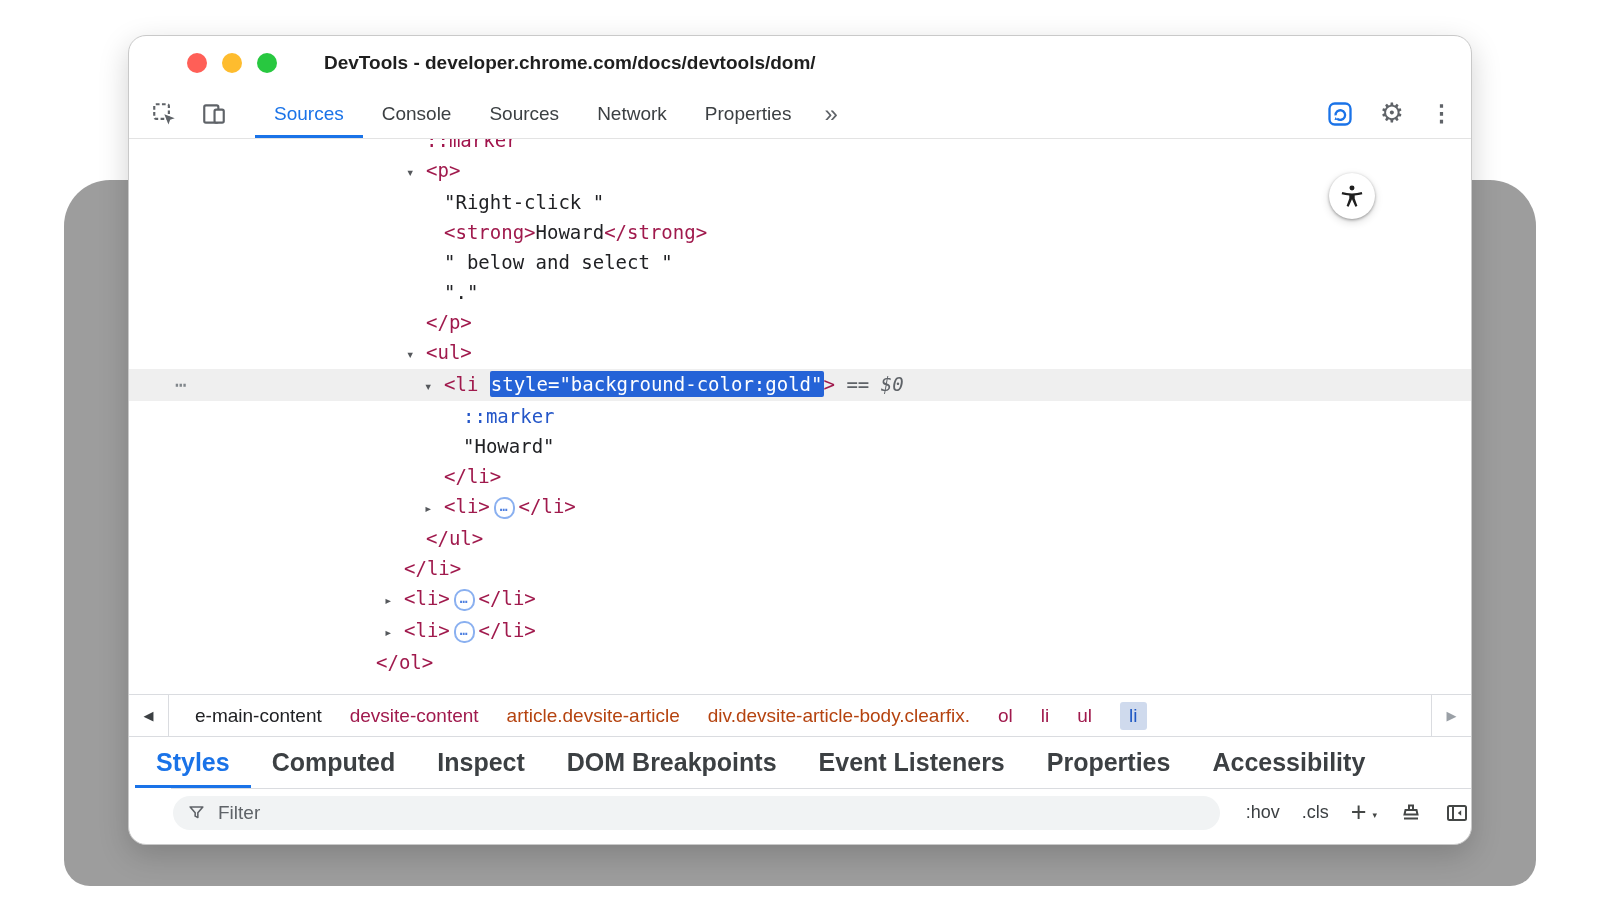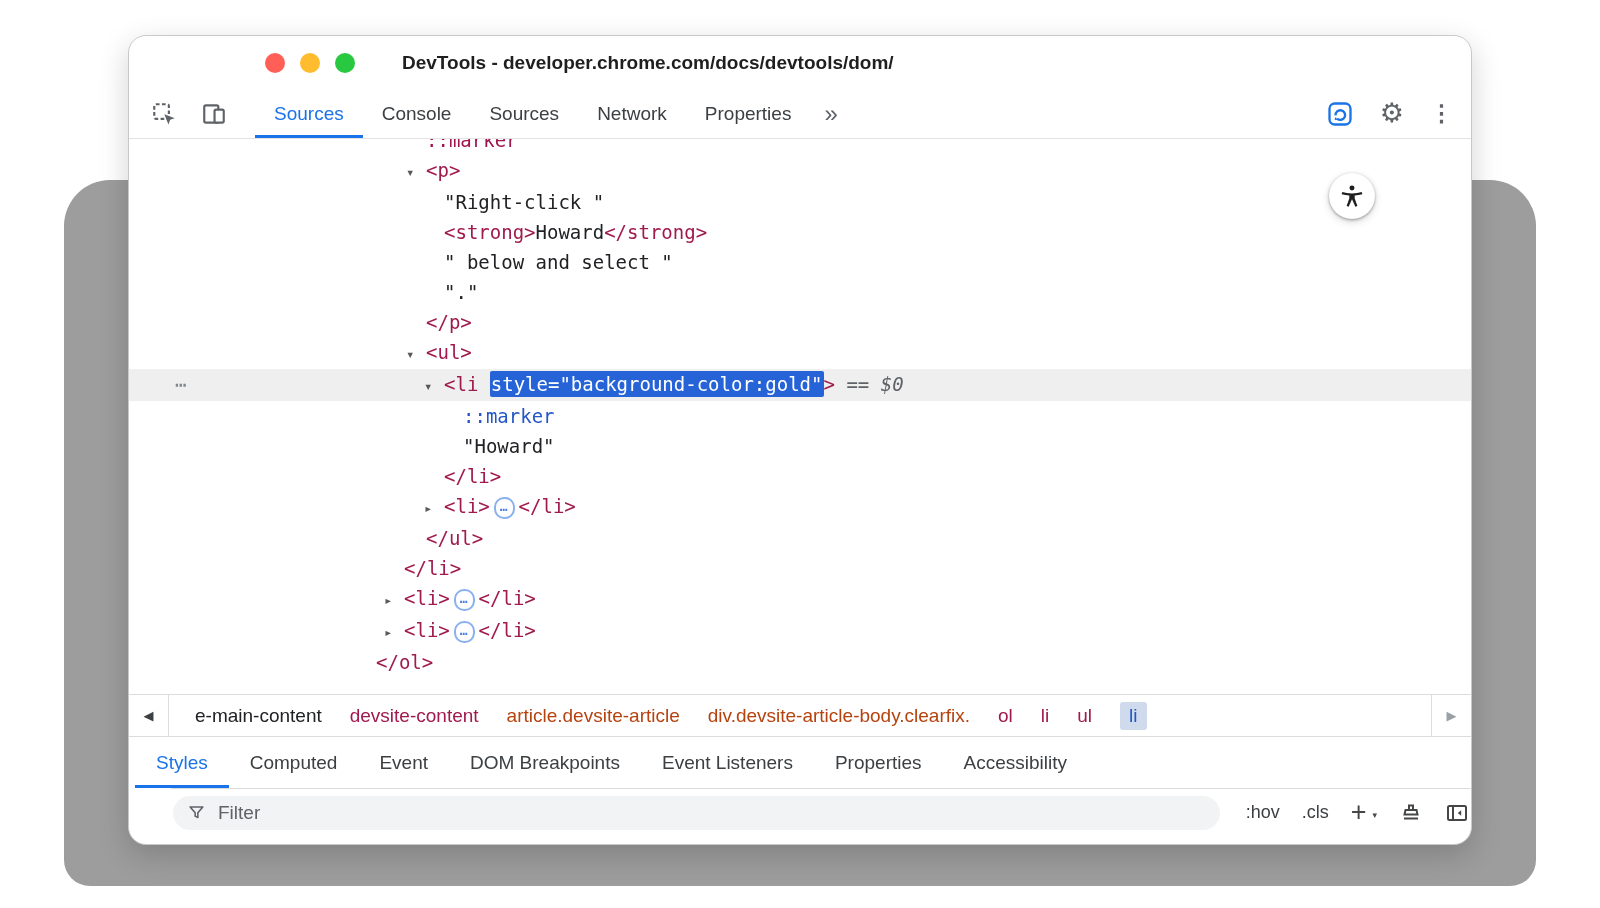--- a/index.html
+++ b/index.html
@@ -14,21 +14,21 @@
     position:absolute; left:64px; top:180px; width:1472px; height:706px;
     background:#9d9d9d; border-radius:46px 46px 26px 26px;
   }
   .window {
     position:absolute; left:128px; top:35px; width:1344px; height:810px;
     background:#fff; border:1px solid #c9c9c9; border-radius:18px;
     box-shadow:0 10px 30px rgba(0,0,0,.18);
     display:flex; flex-direction:column; overflow:hidden;
   }
   
-  .titlebar { height:53px; display:flex; align-items:center; padding-left:88px; flex:none;margin-left:48px; }
+  .titlebar { height:53px; display:flex; align-items:center; padding-left:58px; flex:none; }
   .light { width:20px; height:20px; border-radius:50%; margin-right:15px; }
   .light.red{ background:#ff5f57; } .light.yellow{ background:#febc2e; } .light.green{ background:#28c840; }
   .win-title { margin-left:32px; font-size:19px; font-weight:700; color:#1f1f1f; }
   
   .toolbar { height:50px; flex:none; display:flex; align-items:stretch; border-bottom:1px solid #e3e3e3; padding:0 18px 0 22px; }
   .tb-icons { display:flex; align-items:center; gap:24px; margin-right:28px; }
   .icon-btn { display:flex; align-items:center; justify-content:center; }
   .tabs { display:flex; align-items:stretch; font-size:19px; color:#3c4043; }
   .tabs .tab { display:flex; align-items:center; padding:0 19px; border-bottom:3px solid transparent; border-top:3px solid transparent; cursor:default; }
   .tabs .tab.active { color:#1a73e8; border-bottom-color:#1a73e8; }
@@ -68,21 +68,21 @@
   .crumbbar { height:42px; flex:none; border-top:1px solid #dadce0; display:flex; align-items:stretch; font-size:19px; }
   .crumb-arrow { width:40px; flex:none; display:flex; align-items:center; justify-content:center; font-size:13px; }
   .crumb-arrow.left { border-right:1px solid #dadce0; color:#3c4043; }
   .crumb-arrow.right { border-left:1px solid #dadce0; color:#9aa0a6; }
   .crumb-list { flex:1; display:flex; align-items:center; gap:28px; padding:0 14px 0 26px; overflow:hidden; white-space:nowrap; }
   .c-plain { color:#202124; }
   .c-node { color:#a01a4d; }
   .c-node2 { color:#b5430f; }
   .c-sel { color:#2059c4; background:#cfdaed; padding:3px 9px; border-radius:3px; }
   
-  .bottom-tabs { height:52px; flex:none; border-top:1px solid #dadce0; display:flex; align-items:stretch; padding-left:6px; font-size:19px; color:#3c4043; }
+  .bottom-tabs { height:52px; flex:none; border-top:1px solid #dadce0; display:flex; align-items:stretch; padding-left:6px; font-size:25px; color:#3c4043;font-weight:bold; }
   .bottom-tabs .tab { display:flex; align-items:center; padding:0 21px; border-bottom:3px solid transparent; border-top:3px solid transparent; }
   .bottom-tabs .tab.active { color:#1a73e8; border-bottom-color:#1a73e8; }
   
   .filterbar { height:48px; flex:none; border-top:1px solid #dadce0; display:flex; align-items:center; padding:0 2px;margin-left:42px; }
   .filter-pill {
     flex:1; height:34px; background:#f1f3f4; border-radius:17px;
     display:flex; align-items:center; gap:10px; padding:0 14px; margin-right:26px;
   }
   .filter-pill input {
     flex:1; border:none; outline:none; background:transparent;
@@ -184,21 +184,21 @@
         <span class="c-node">li</span>
         <span class="c-node">ul</span>
         <span class="c-sel">li</span>
       </div>
     <span class="crumb-arrow right">▶</span>
   </div>
 
   <div class="bottom-tabs">
       <div class="tab active">Styles</div>
       <div class="tab">Computed</div>
-      <div class="tab">Event</div>
+      <div class="tab">Inspect</div>
       <div class="tab">DOM Breakpoints</div>
       <div class="tab">Event Listeners</div>
       <div class="tab">Properties</div>
       <div class="tab">Accessibility</div>
     </div>
 
   <div class="filterbar">
     <div class="filter-pill">
       <svg width="19" height="19" viewBox="0 0 24 24" fill="none" stroke="#5f6368" stroke-width="2" stroke-linejoin="round">
           <path d="M4 5h16l-6.3 7.4v5.9l-3.4-1.7v-4.2z"></path>

